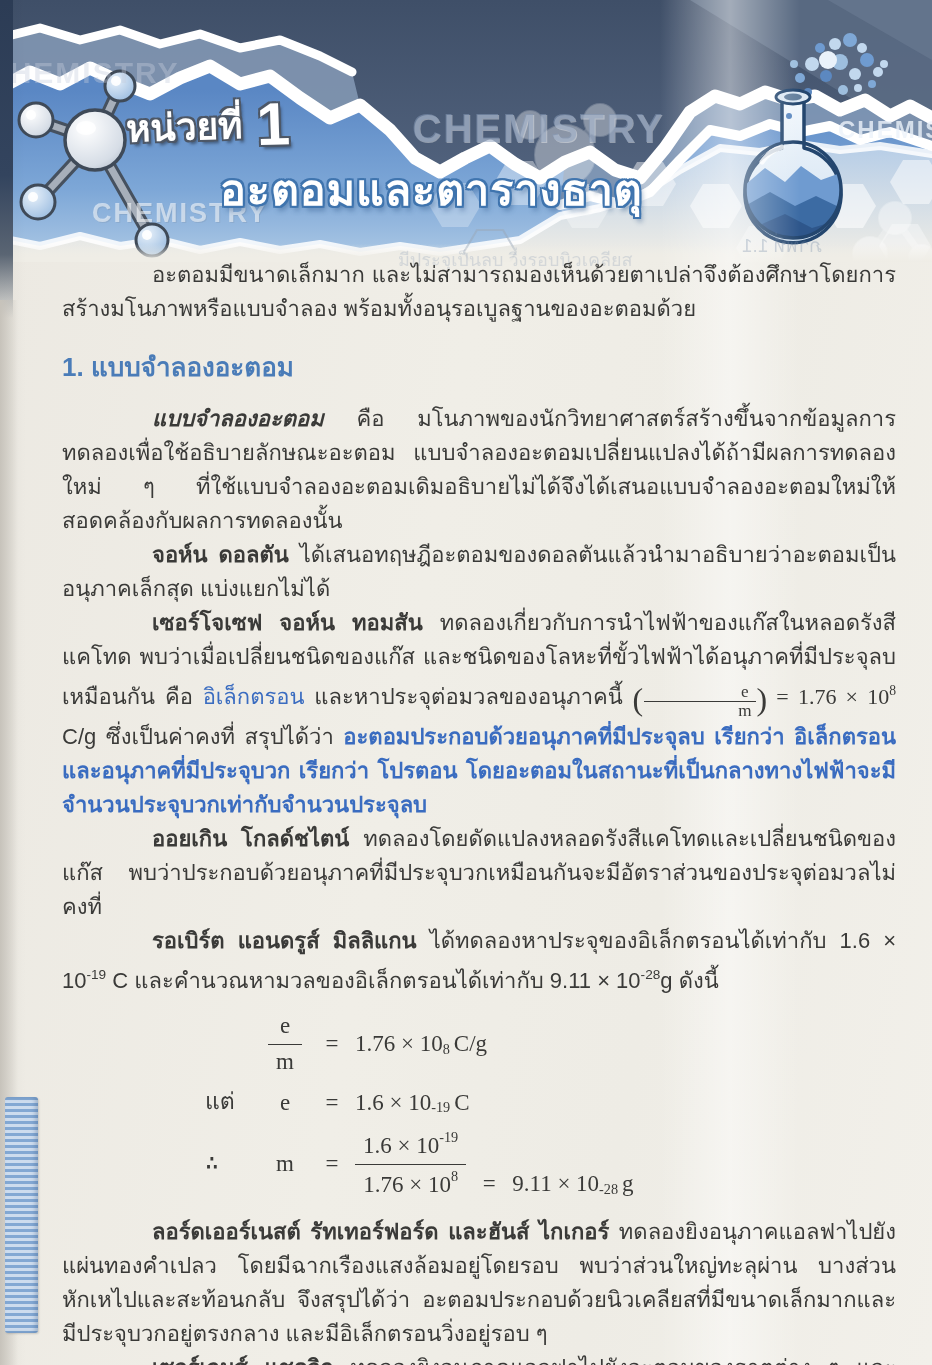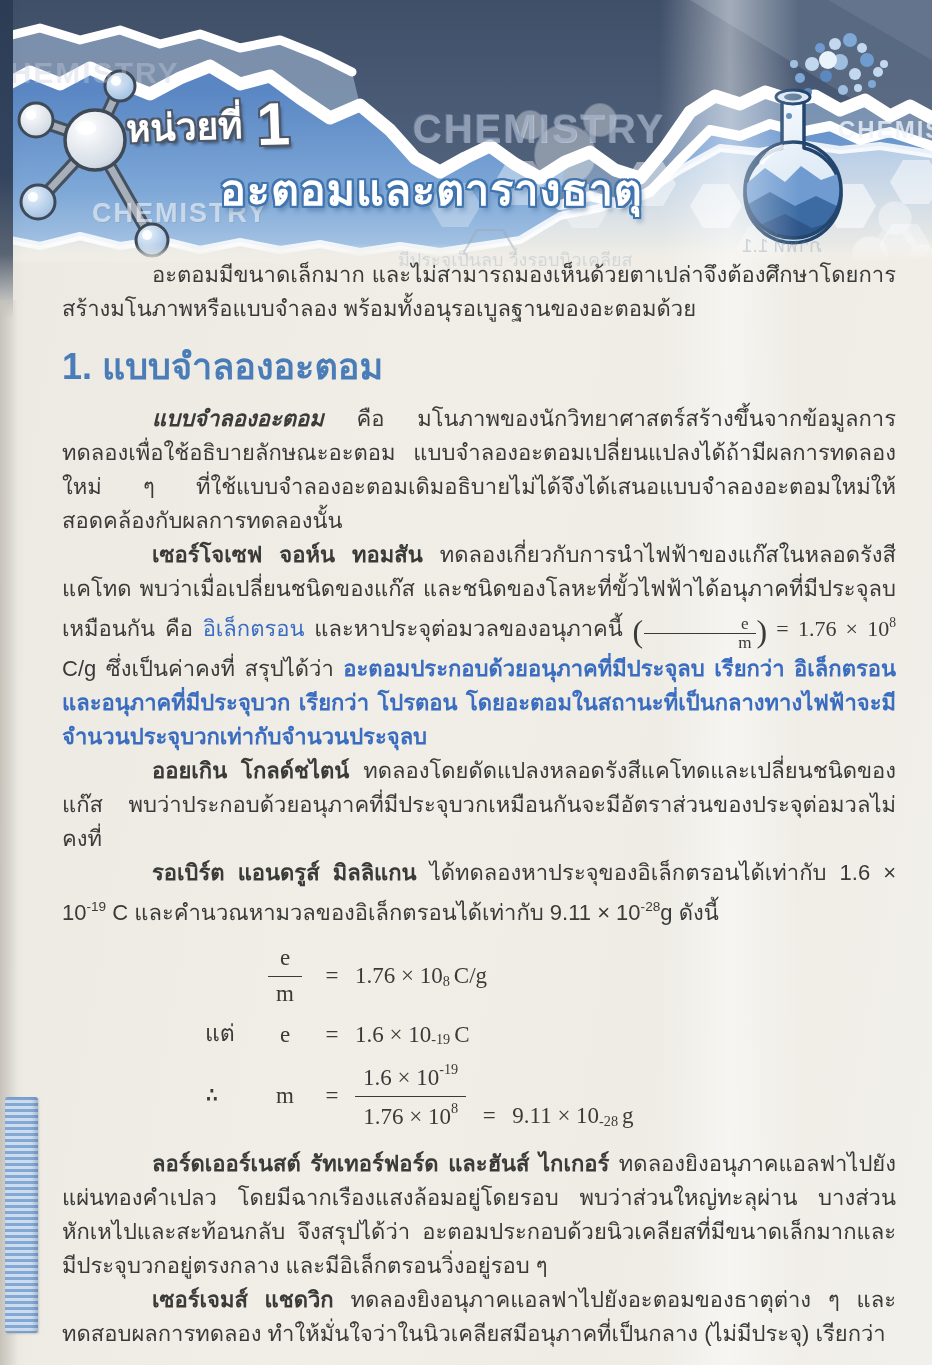--- a/index.html
+++ b/index.html
@@ -40,21 +40,21 @@
     background:linear-gradient(180deg,#2c3c55 0%,#33445e 55%,#5a6573 80%,rgba(90,101,115,0));}
   .edge-shadow{position:absolute;left:0;top:300px;bottom:0;width:18px;z-index:6;
     background:linear-gradient(90deg,#c7c3bb 0%,rgba(199,195,187,0.45) 55%,rgba(199,195,187,0) 100%);}
   .edge-stripes{position:absolute;left:5px;top:1097px;width:33px;height:236px;z-index:7;border-radius:3px;
     background:repeating-linear-gradient(180deg,#83a8d3 0 3px,#cddcee 3px 6px);
     box-shadow:inset -3px 0 4px rgba(40,70,110,0.25),1px 1px 2px rgba(0,0,0,0.15);}
   
   .content{position:absolute;left:0;top:258px;width:932px;z-index:4;
     padding:0;color:#3a3a38;font-size:22px;line-height:34px;text-align:justify;}
   .content p{margin:0 36px 0 62px;text-indent:90px;}
-  .section-heading{margin:24px 36px 18px 62px;font-size:36px;font-weight:bold;color:#4a7cb8;}
+  .section-heading{margin:24px 36px 18px 62px;font-size:26px;font-weight:bold;color:#4a7cb8;}
   .lead{font-weight:bold;margin-top:12px;}
   .lead.italic{font-style:italic;}
   .blue{color:#3a6cc0;}
   .blue.strong{font-weight:bold;}
   .sup{font-size:0.62em;vertical-align:0.65em;letter-spacing:0;}
   .mathf{font-family:"Liberation Serif","DejaVu Serif",serif;}
   .bigparen{font-size:1.45em;vertical-align:-0.18em;}
   .ifrac{display:inline-block;text-align:center;vertical-align:-0.72em;font-size:0.78em;line-height:1.05;margin:0 1px;}
   .ifrac .fnum{display:block;padding:0 4px;}
   .ifrac .fden{display:block;border-top:1.5px solid #3a3a38;padding:0 4px;}
@@ -240,20 +240,21 @@
   <div class="ghost ghost-line">มีประจุเป็นลบ วิ่งรอบนิวเคลียส</div>
 
   <div class="content">
 
     <p>อะตอมมีขนาดเล็กมาก และไม่สามารถมองเห็นด้วยตาเปล่าจึงต้องศึกษาโดยการสร้างมโนภาพหรือแบบจำลอง พร้อมทั้งอนุรอเบูลฐานของอะตอมด้วย</p>
 
     <h2 class="section-heading">1. แบบจำลองอะตอม</h2>
 
     <p><span class="lead italic">แบบจำลองอะตอม</span><span> คือ มโนภาพของนักวิทยาศาสตร์สร้างขึ้นจากข้อมูลการทดลองเพื่อใช้อธิบายลักษณะอะตอม แบบจำลองอะตอมเปลี่ยนแปลงได้ถ้ามีผลการทดลองใหม่ ๆ ที่ใช้แบบจำลองอะตอมเดิมอธิบายไม่ได้จึงได้เสนอแบบจำลองอะตอมใหม่ให้สอดคล้องกับผลการทดลองนั้น</span></p>
 
+    <p><span class="lead">จอห์น ดอลตัน</span><span> ได้เสนอทฤษฎีอะตอมของดอลตันแล้วนำมาอธิบายว่าอะตอมเป็นอนุภาคเล็กสุด แบ่งแยกไม่ได้</span></p>
 
     <p><span class="lead">เซอร์โจเซฟ จอห์น ทอมสัน</span><span> ทดลองเกี่ยวกับการนำไฟฟ้าของแก๊สในหลอดรังสีแคโทด พบว่าเมื่อเปลี่ยนชนิดของแก๊ส และชนิดของโลหะที่ขั้วไฟฟ้าได้อนุภาคที่มีประจุลบเหมือนกัน คือ </span><span class="blue">อิเล็กตรอน</span><span> และหาประจุต่อมวลของอนุภาคนี้ </span><span class="mathf"><span class="bigparen">(</span><span class="ifrac"><span class="fnum">e</span><span class="fden">m</span></span><span class="bigparen">)</span><span> = 1.76 × 10</span><span class="sup">8</span></span><span> C/g ซึ่งเป็นค่าคงที่ สรุปได้ว่า </span><span class="blue strong">อะตอมประกอบด้วยอนุภาคที่มีประจุลบ เรียกว่า อิเล็กตรอน และอนุภาคที่มีประจุบวก เรียกว่า โปรตอน โดยอะตอมในสถานะที่เป็นกลางทางไฟฟ้าจะมีจำนวนประจุบวกเท่ากับจำนวนประจุลบ</span></p>
 
     <p><span class="lead">ออยเกิน โกลด์ชไตน์</span><span> ทดลองโดยดัดแปลงหลอดรังสีแคโทดและเปลี่ยนชนิดของแก๊ส พบว่าประกอบด้วยอนุภาคที่มีประจุบวกเหมือนกันจะมีอัตราส่วนของประจุต่อมวลไม่คงที่</span></p>
 
     <p><span class="lead">รอเบิร์ต แอนดรูส์ มิลลิแกน</span><span> ได้ทดลองหาประจุของอิเล็กตรอนได้เท่ากับ 1.6 × 10</span><span class="sup">-19</span><span> C และคำนวณหามวลของอิเล็กตรอนได้เท่ากับ 9.11 × 10</span><span class="sup">-28</span><span>g ดังนี้</span></p>
 
     <div class="eqs">
       <div class="eq-row">
         <span class="eq-pre"></span>

